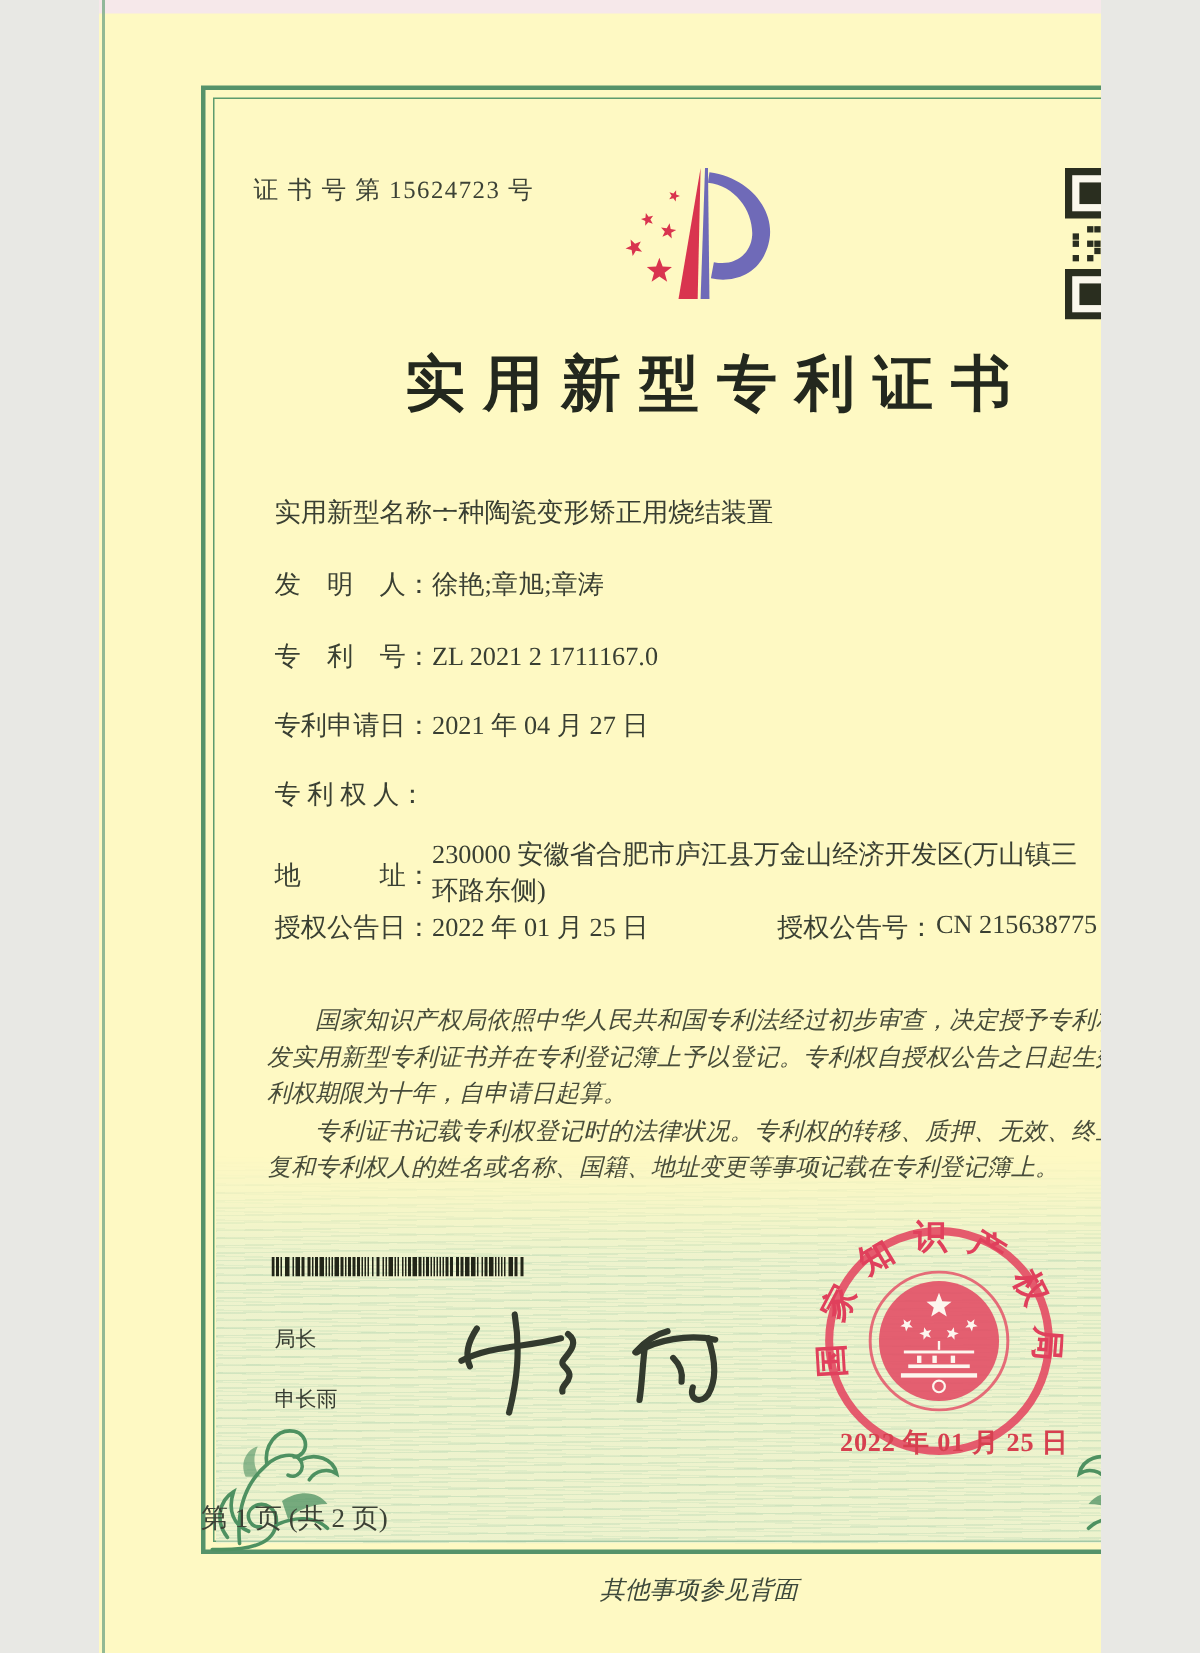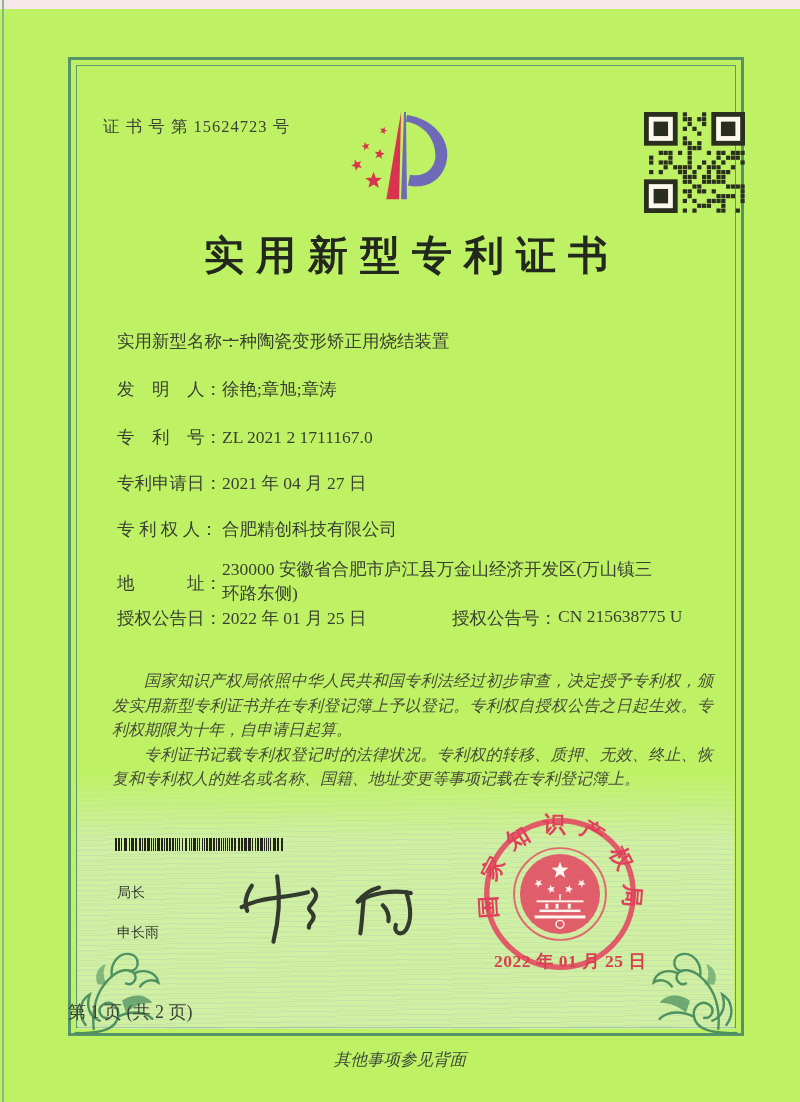--- a/index.html
+++ b/index.html
@@ -1,16 +1,16 @@
 <!DOCTYPE html>
 <html><head>
 <meta charset="utf-8">
 <style>
   html,body{margin:0;padding:0;background:#e8e8e4;}
-  .page{position:relative;width:800px;height:1102px;margin:0 auto;background:#bef264;
+  .page{position:relative;width:668px;height:1102px;margin:0 auto;background:#fef9c3;
         font-family:"Liberation Serif","DejaVu Serif",serif;color:#3a4033;overflow:hidden;}
   .abs{position:absolute;}
   
   .edge-top{left:0;top:0;width:800px;height:9px;background:#f6e8ea;}
   .edge-left{left:2px;top:0;width:2px;height:1102px;background:#7fae8c;opacity:.85;}
   
   .frame-outer{left:68px;top:57px;width:676px;height:979px;border:3.5px solid #55936a;box-sizing:border-box;}
   .frame-inner{left:76px;top:65px;width:660px;height:963px;border:1.6px solid #5d9b6e;box-sizing:border-box;}
   
   .guilloche{left:78px;top:770px;width:656px;height:259px;
@@ -221,21 +221,20 @@
   <div class="abs lab" style="top:377px">发　明　人：</div>
   <div class="abs val" style="top:377px">徐艳;章旭;章涛</div>
 
   <div class="abs lab" style="top:425px">专　利　号：</div>
   <div class="abs val" style="top:425px">ZL 2021 2 1711167.0</div>
 
   <div class="abs lab" style="top:471px">专利申请日：</div>
   <div class="abs val" style="top:471px">2021 年 04 月 27 日</div>
 
   <div class="abs lab" style="top:517px">专 利 权 人：</div>
-  <div class="abs val" style="top:517px">合肥精创科技有限公司</div>
 
   <div class="abs lab" style="top:571px">地　　　址：</div>
   <div class="abs val" style="top:557px;width:486px">230000 安徽省合肥市庐江县万金山经济开发区(万山镇三
 环路东侧)</div>
 
   <div class="abs lab" style="top:606px">授权公告日：</div>
   <div class="abs val" style="top:606px">2022 年 01 月 25 日</div>
   <div class="abs lab2" style="top:606px">授权公告号：</div>
   <div class="abs val2" style="top:606px">CN 215638775 U</div>
 

